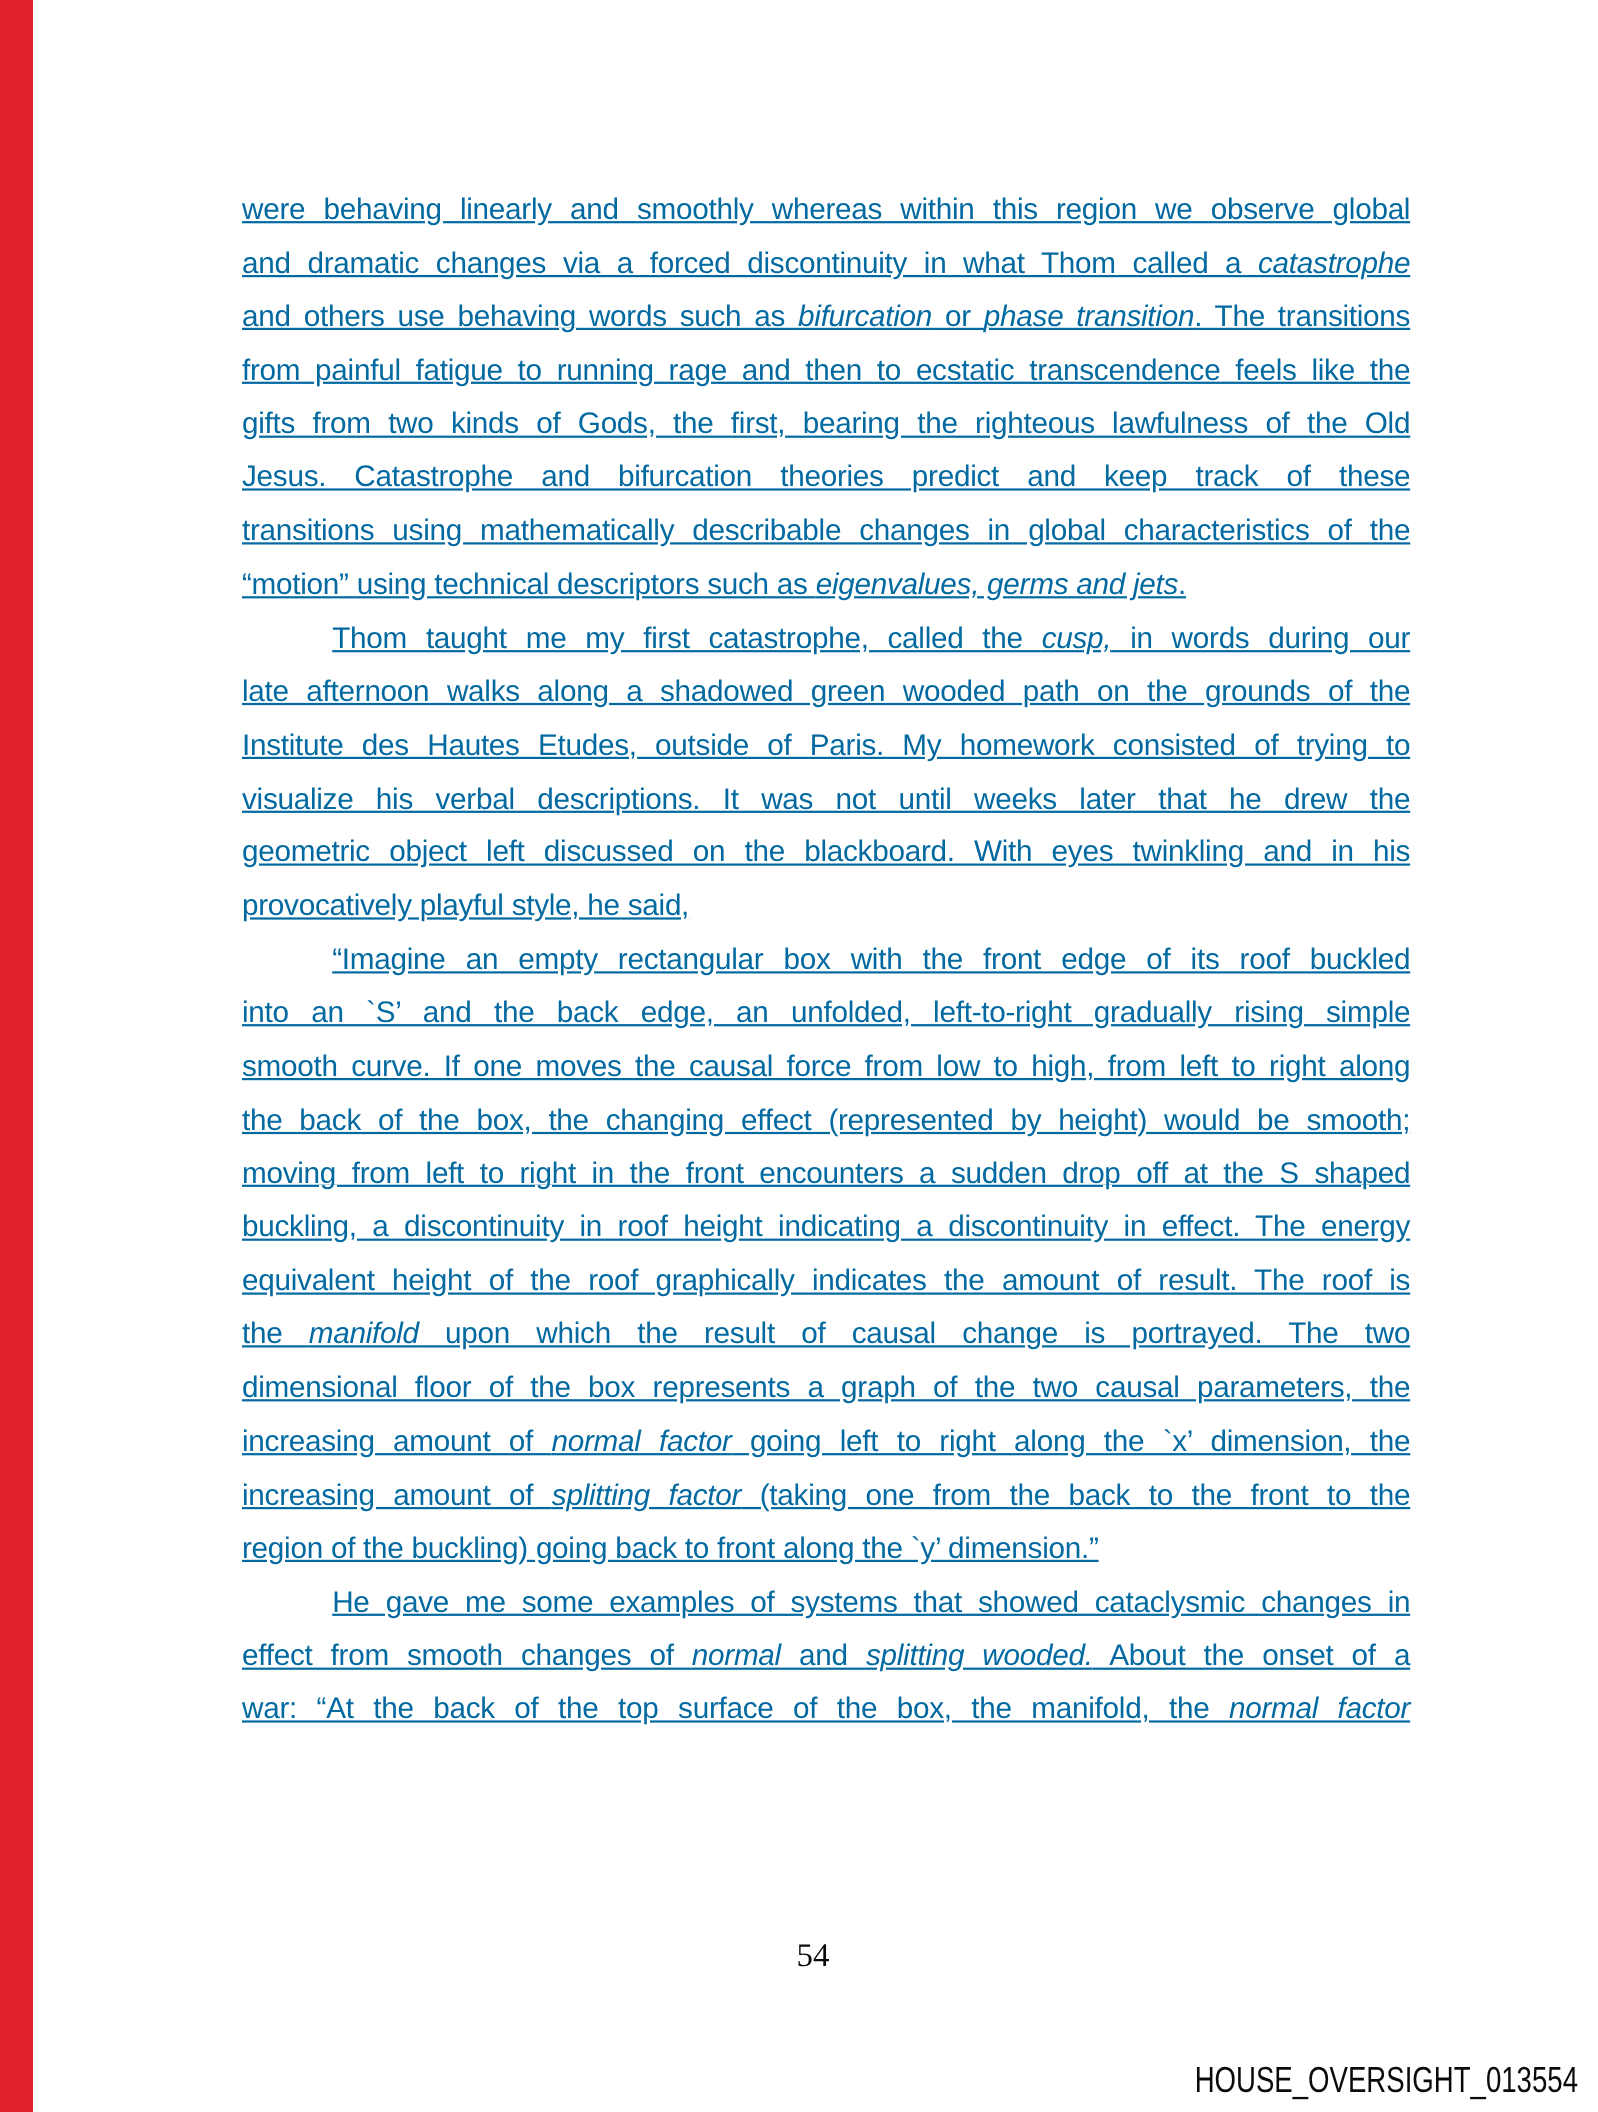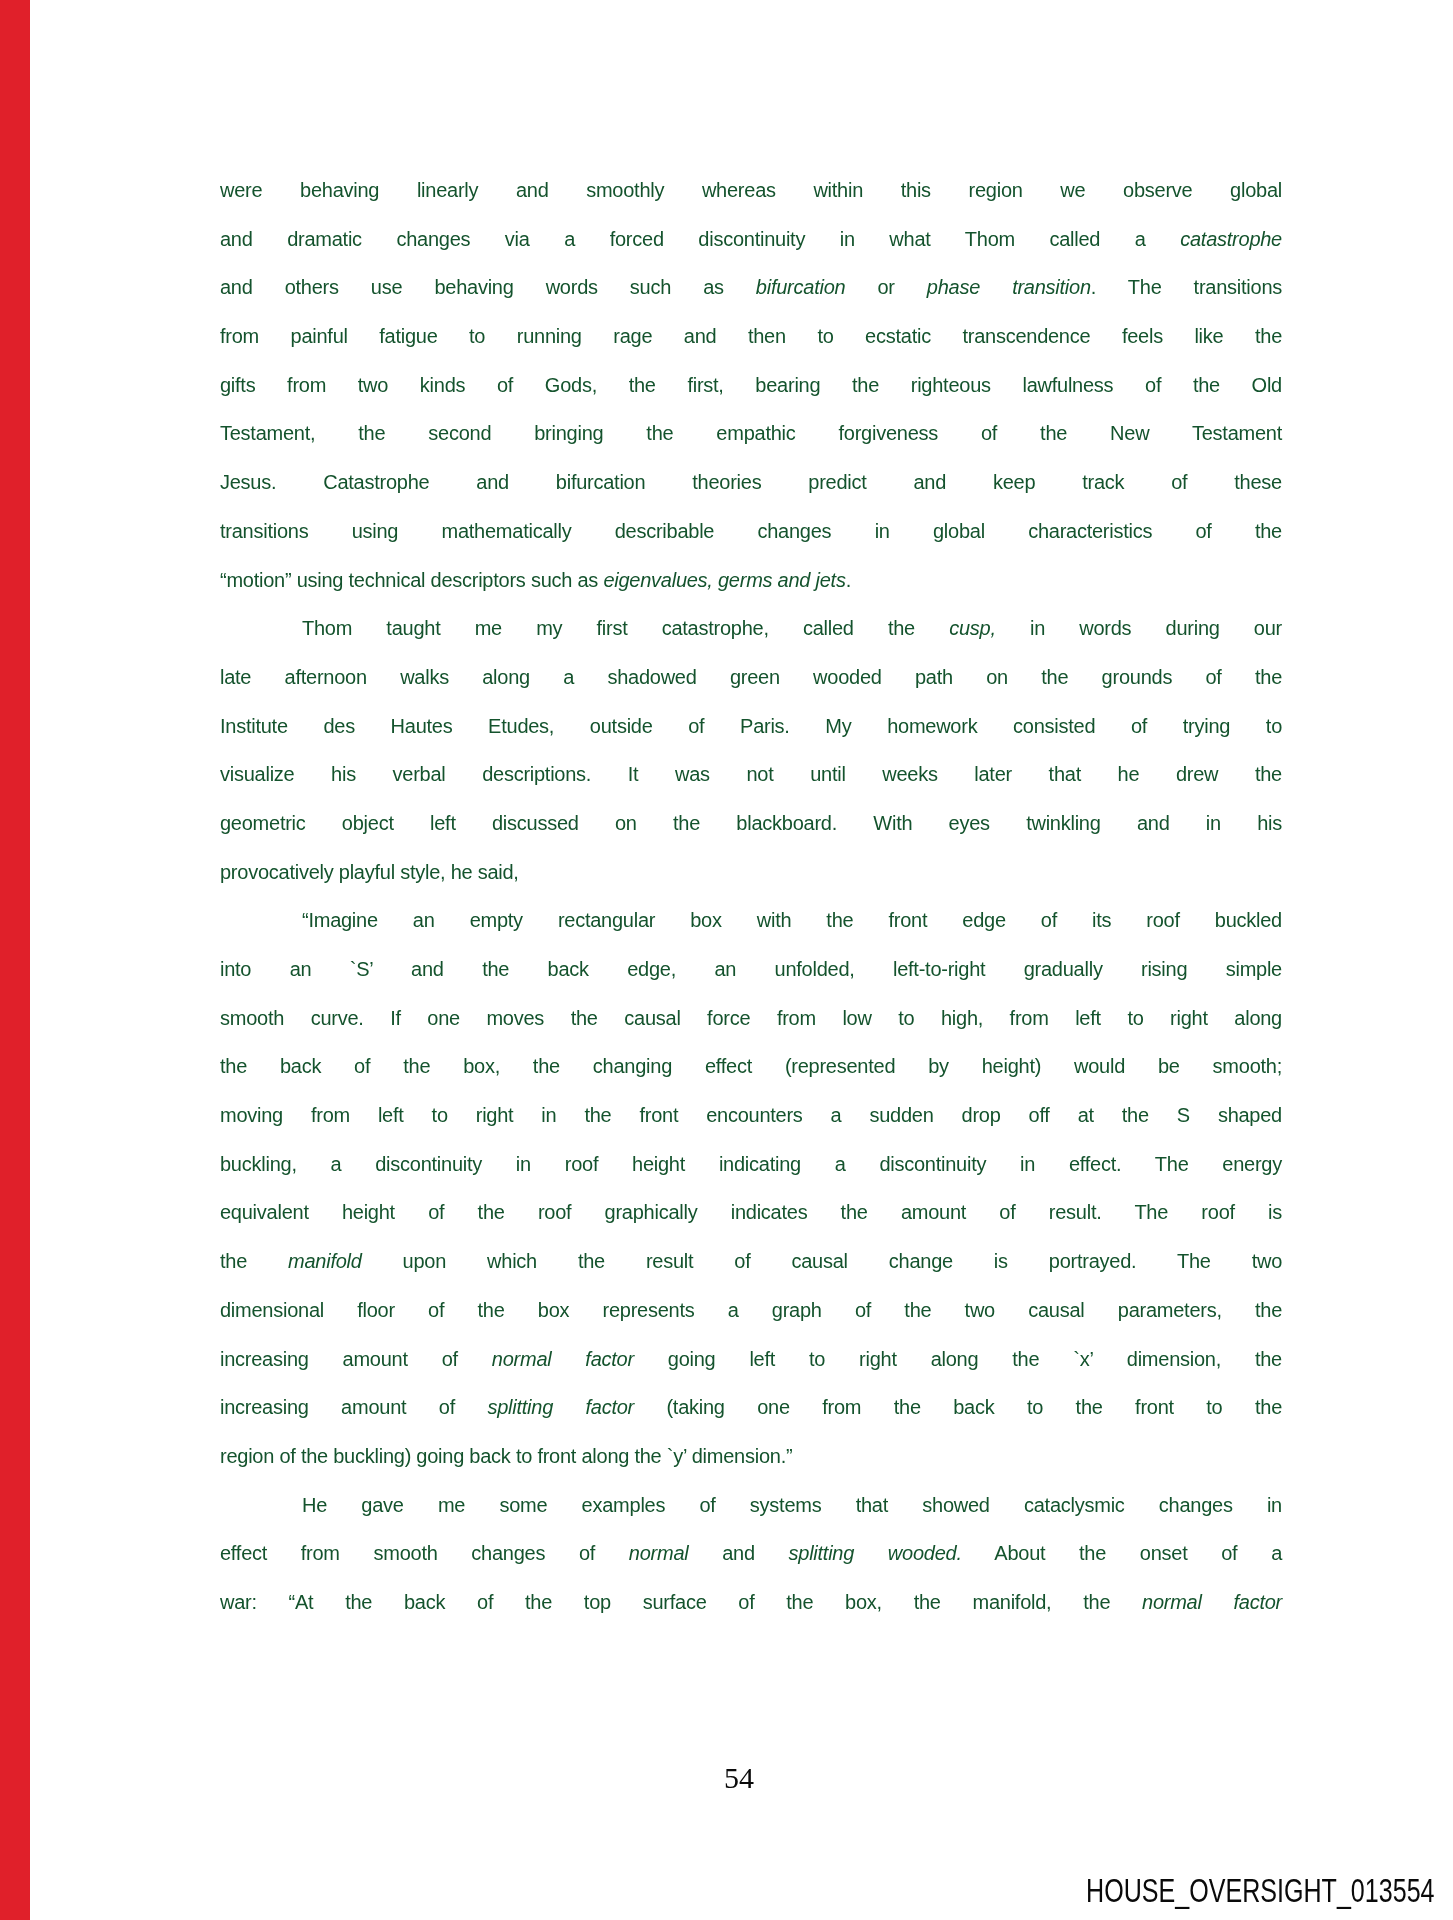--- a/index.html
+++ b/index.html
@@ -13,24 +13,25 @@
   }
   .red-bar {
     position: absolute;
     left: 0; top: 0;
     width: 30px; height: 1920px;
   }
   .text-block {
     position: absolute;
     left: 220px; top: 166px;
     width: 1062px;
-    font-size: 20px;
+    font-size: 27px;
     letter-spacing: -0.25px;
     line-height: 48.7px;
-    color: #14532d;
+    color: #0369a1;
+    text-decoration: underline;
   }
   .para { margin: 0; padding: 0; }
   .line {
     white-space: nowrap;
     text-align: justify;
     text-align-last: justify;
     text-justify: inter-word;
     height: 48.7px;
   }
   .line.no-just { text-align: center; text-align-last: left; }
@@ -62,21 +63,20 @@
 
 <div class="red-bar" style="background: rgb(224, 32, 42);"></div>
 
 <div class="text-block" id="doc-body">
     <div class="para">
       <div class="line"><span>were behaving linearly and smoothly whereas within this region we observe global</span></div>
       <div class="line"><span>and dramatic changes via a forced discontinuity in what Thom called a </span><em>catastrophe</em></div>
       <div class="line"><span>and others use behaving words such as </span><em>bifurcation</em><span> or </span><em>phase transition</em><span>. The transitions</span></div>
       <div class="line"><span>from painful fatigue to running rage and then to ecstatic transcendence feels like the</span></div>
       <div class="line"><span>gifts from two kinds of Gods, the first, bearing the righteous lawfulness of the Old</span></div>
-      <div class="line"><span>Testament, the second bringing the empathic forgiveness of the New Testament</span></div>
       <div class="line"><span>Jesus. Catastrophe and bifurcation theories predict and keep track of these</span></div>
       <div class="line"><span>transitions using mathematically describable changes in global characteristics of the</span></div>
       <div class="line no-just"><span>“motion” using technical descriptors such as </span><em>eigenvalues, germs and jets</em><span>.</span></div>
     </div>
     <div class="para">
       <div class="line indent"><span>Thom taught me my first catastrophe, called the </span><em>cusp,</em><span> in words during our</span></div>
       <div class="line"><span>late afternoon walks along a shadowed green wooded path on the grounds of the</span></div>
       <div class="line"><span>Institute des Hautes Etudes, outside of Paris. My homework consisted of trying to</span></div>
       <div class="line"><span>visualize his verbal descriptions. It was not until weeks later that he drew the</span></div>
       <div class="line"><span>geometric object left discussed on the blackboard. With eyes twinkling and in his</span></div>

